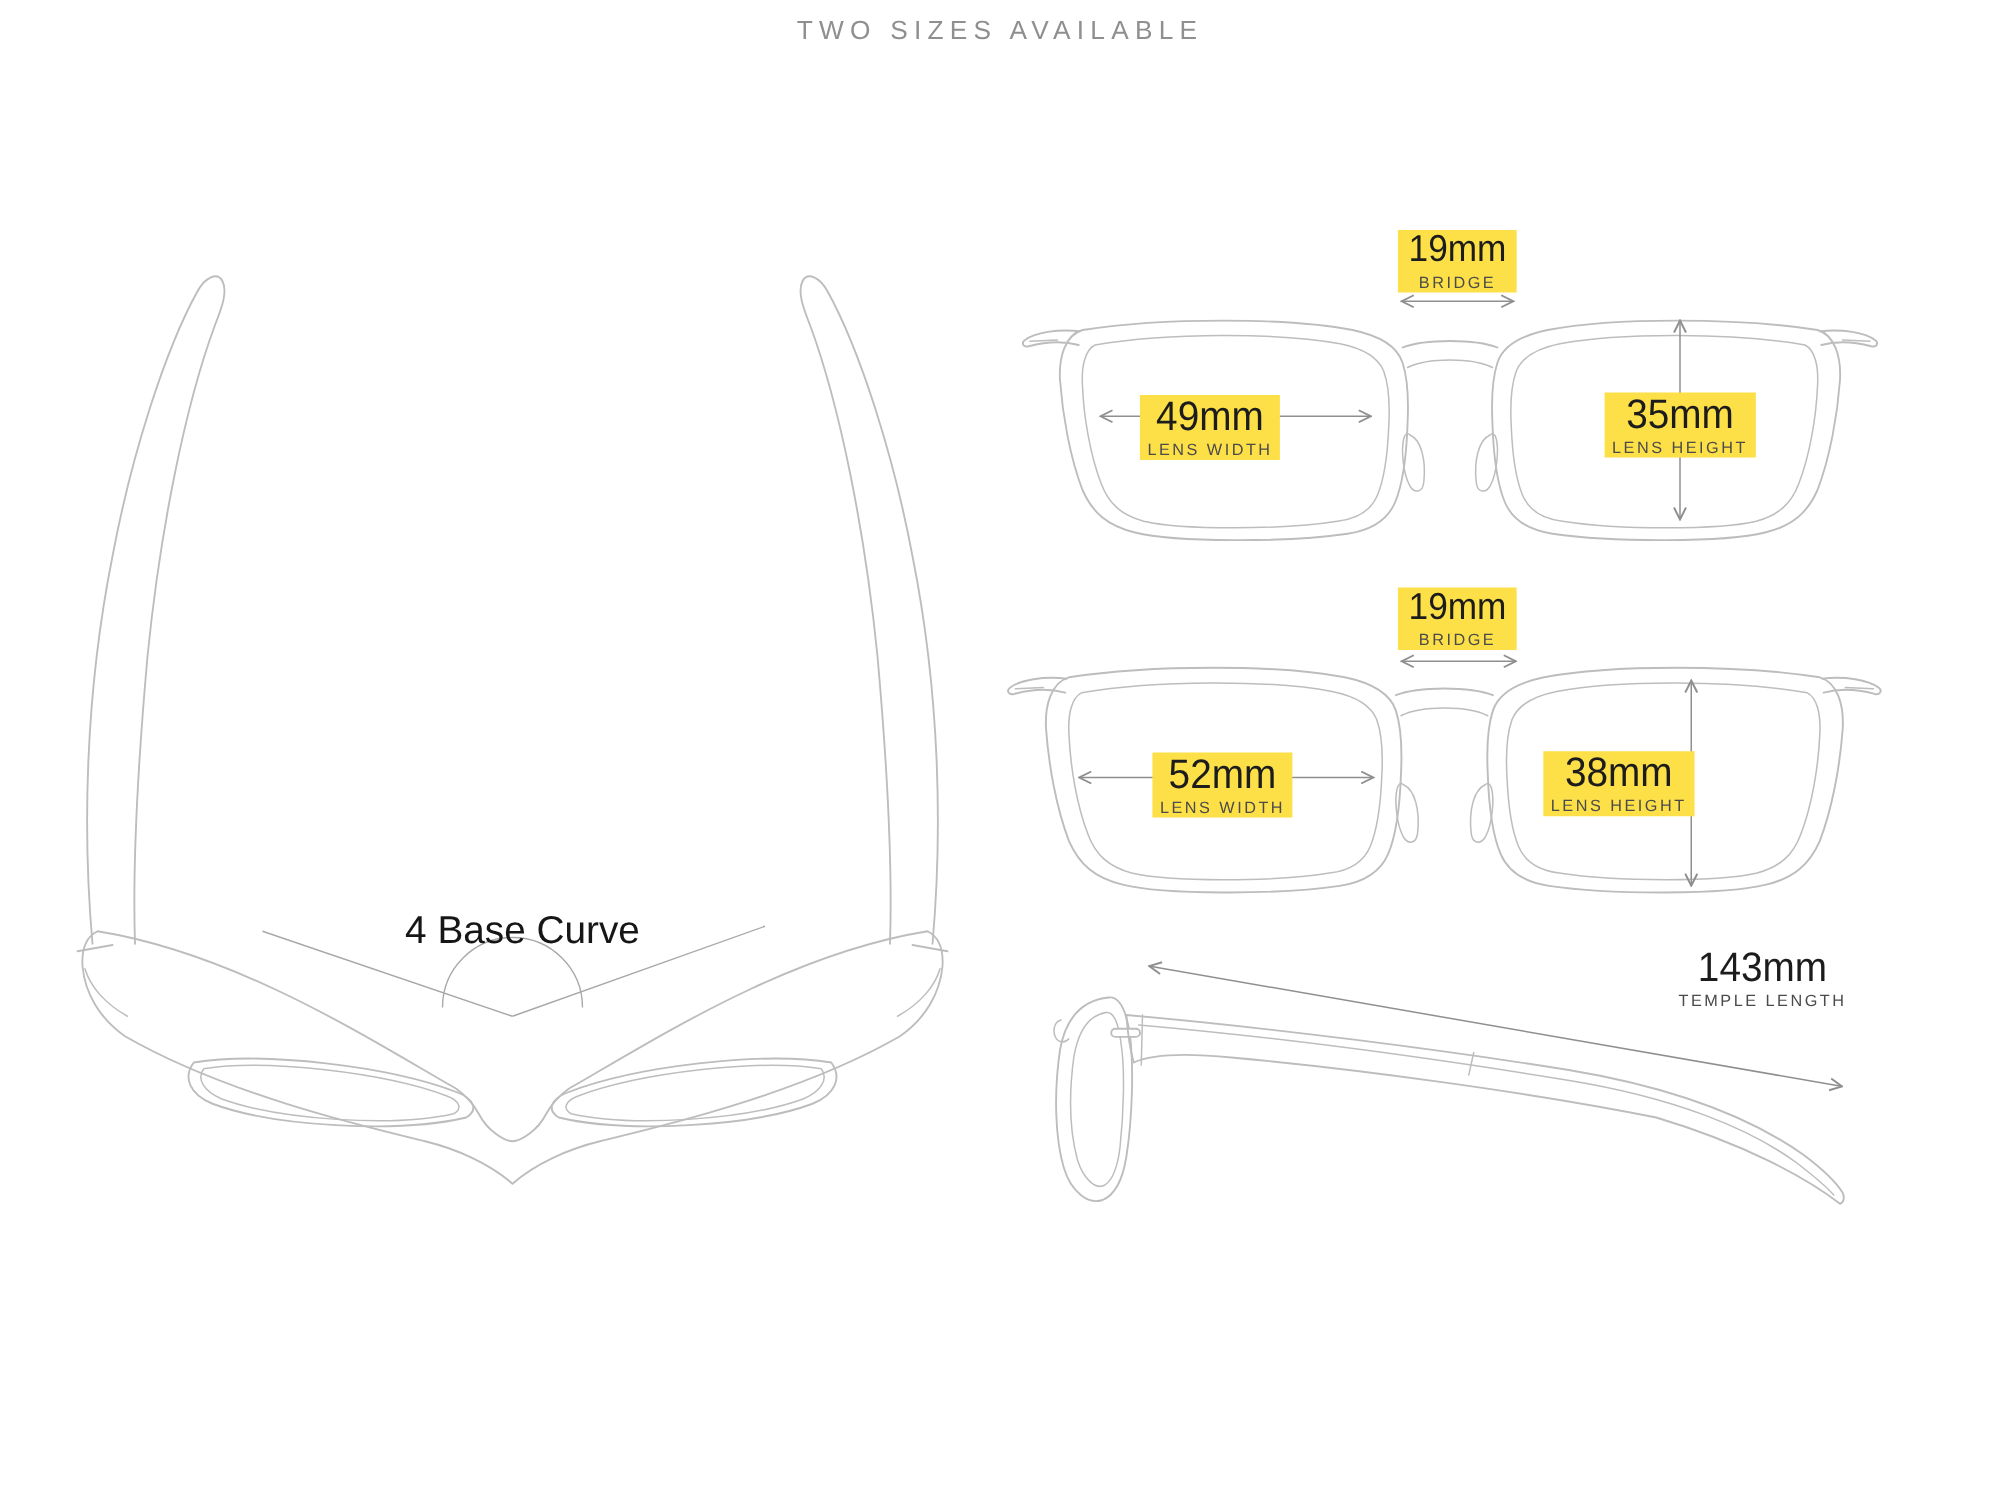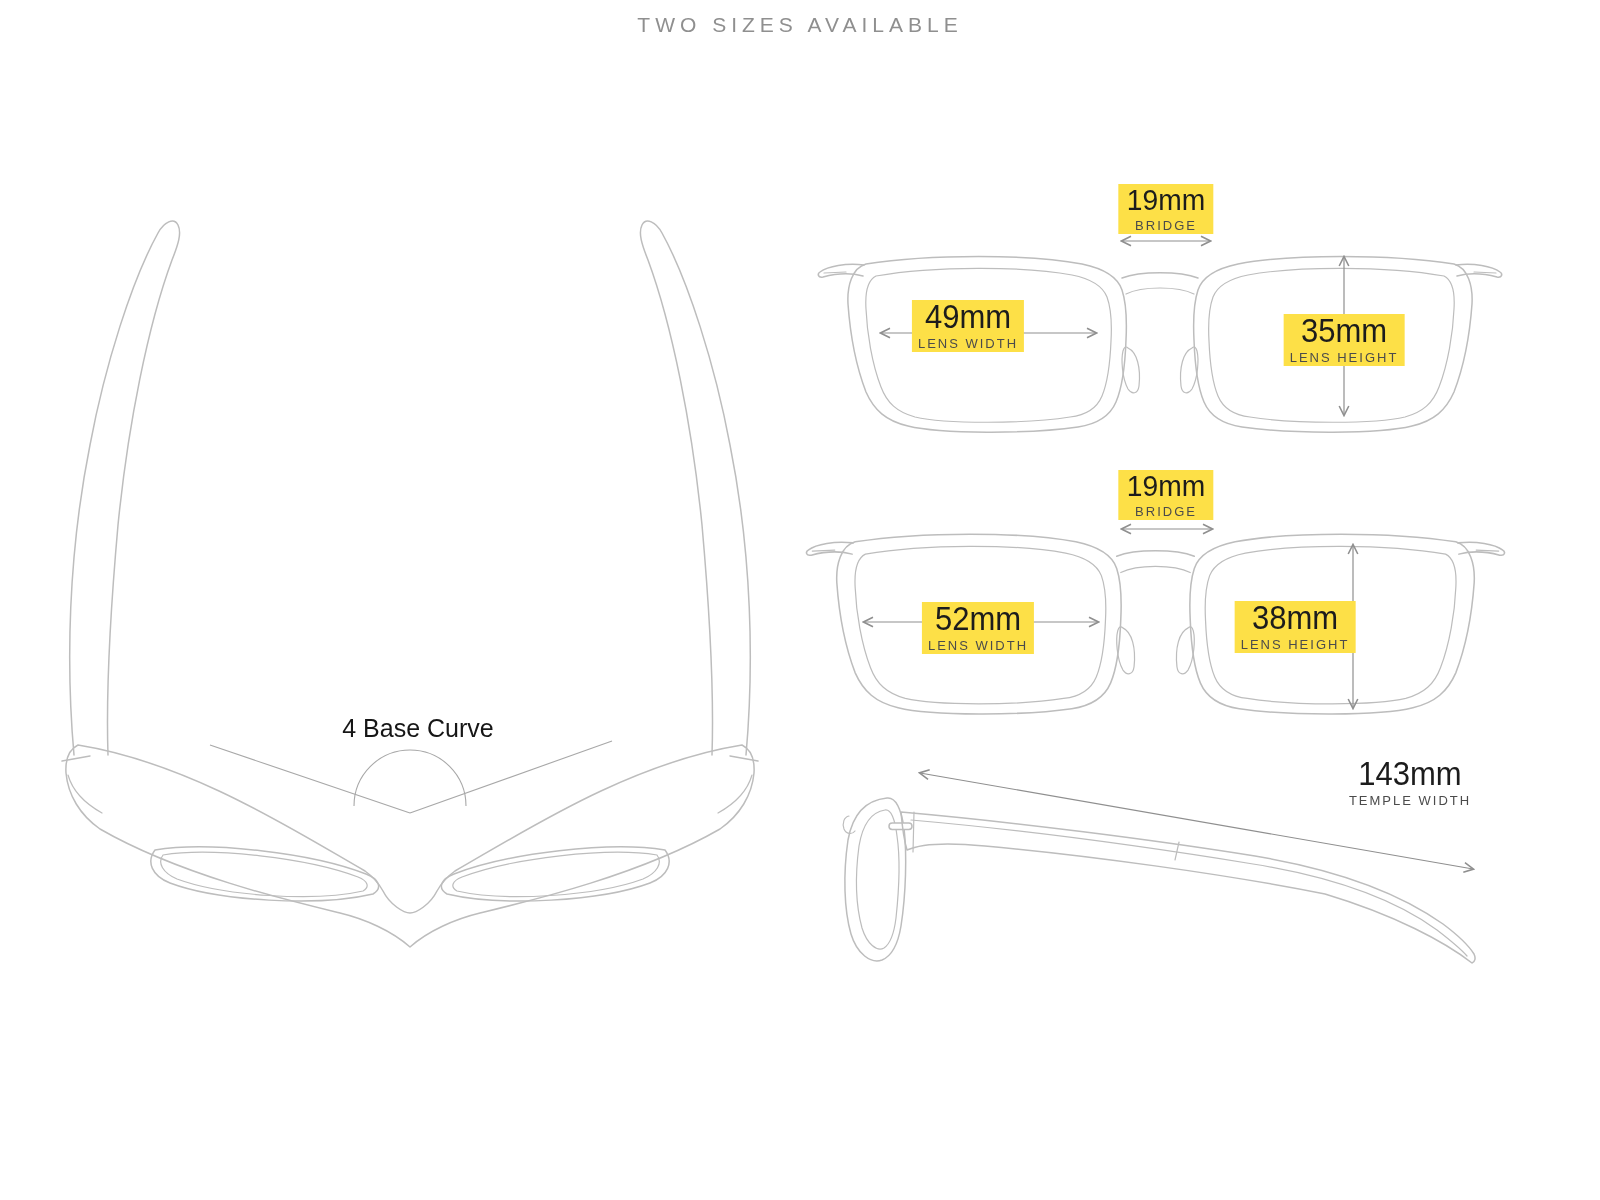--- a/index.html
+++ b/index.html
@@ -1,22 +1,22 @@
 <!DOCTYPE html>
 <html><head>
 <meta charset="utf-8">
 <style>
   html,body{margin:0;padding:0;background:#ffffff;}
   .canvas{position:relative;width:1600px;height:1200px;background:#ffffff;overflow:hidden;
           font-family:"Liberation Sans",sans-serif;}
   svg.art{position:absolute;overflow:visible;}
   .title{position:absolute;left:800px;top:13px;transform:translateX(-50%);
          font-size:21px;letter-spacing:5px;color:#8f8f8f;white-space:nowrap;}
-  .base-curve{position:absolute;left:418px;top:712px;transform:translateX(-50%);
-         font-size:25px;line-height:32px;color:#161616;white-space:nowrap;}
+  .base-curve{position:absolute;left:418px;top:728px;transform:translateX(-50%);
+         font-size:31px;line-height:32px;color:#161616;white-space:nowrap;}
   .measure{position:absolute;transform:translateX(-50%);text-align:center;
          background:#fde047;padding:0 6px;}
   .measure.no-bg{background:transparent;}
   .measure .num{font-size:33px;line-height:34px;color:#1c1c1c;white-space:nowrap;
          transform:scaleX(.94);}
   .measure.bridge .num{font-size:30px;line-height:32px;}
   .measure .cap{font-family:Liberation Sans, sans-serif;font-size:13px;line-height:16px;
          letter-spacing:2px;color:#4b4b4b;margin-top:2px;white-space:nowrap;}
   .stroke{fill:none;stroke:#bdbdbd;stroke-width:1.5;stroke-linecap:round;stroke-linejoin:round;}
   .thin{stroke-width:1.2;}
@@ -210,21 +210,21 @@
     </g>
   </svg>
 
   <div class="base-curve">4 Base Curve</div>
 
   <div class="measure bridge" style="left:1166px;top:184px;">
     <div class="num">19mm</div>
     <div class="cap">BRIDGE</div>
   </div>
 
-  <div class="measure" style="left:968px;top:300px;">
+  <div class="measure" style="left:968px;top:316px;">
     <div class="num">49mm</div>
     <div class="cap">LENS WIDTH</div>
   </div>
 
   <div class="measure" style="left:1344px;top:314px;">
     <div class="num">35mm</div>
     <div class="cap">LENS HEIGHT</div>
   </div>
 
   <div class="measure bridge" style="left:1166px;top:470px;">
@@ -237,16 +237,16 @@
     <div class="cap">LENS WIDTH</div>
   </div>
 
   <div class="measure" style="left:1295px;top:601px;">
     <div class="num">38mm</div>
     <div class="cap">LENS HEIGHT</div>
   </div>
 
   <div class="measure no-bg" style="left:1410px;top:757px;">
     <div class="num">143mm</div>
-    <div class="cap">TEMPLE WIDTH</div>
+    <div class="cap">TEMPLE LENGTH</div>
   </div>
 
 </div>
 
 </body></html>

